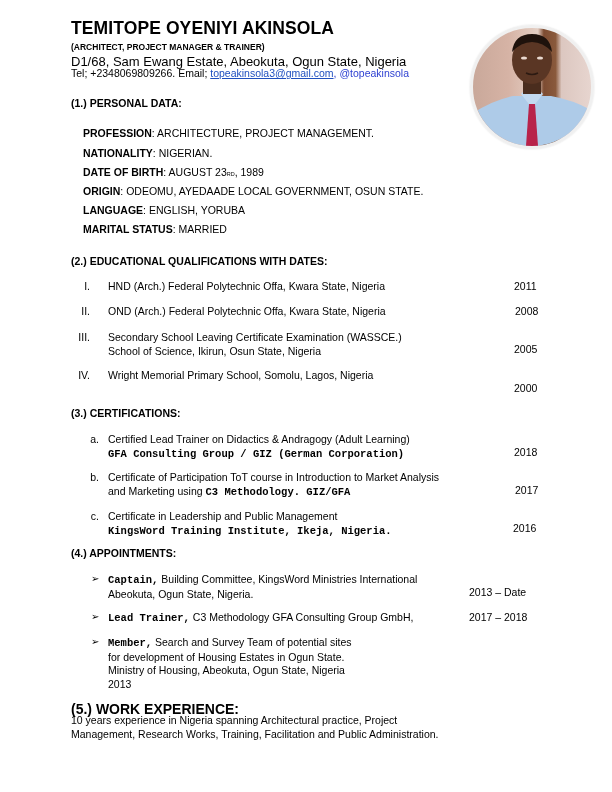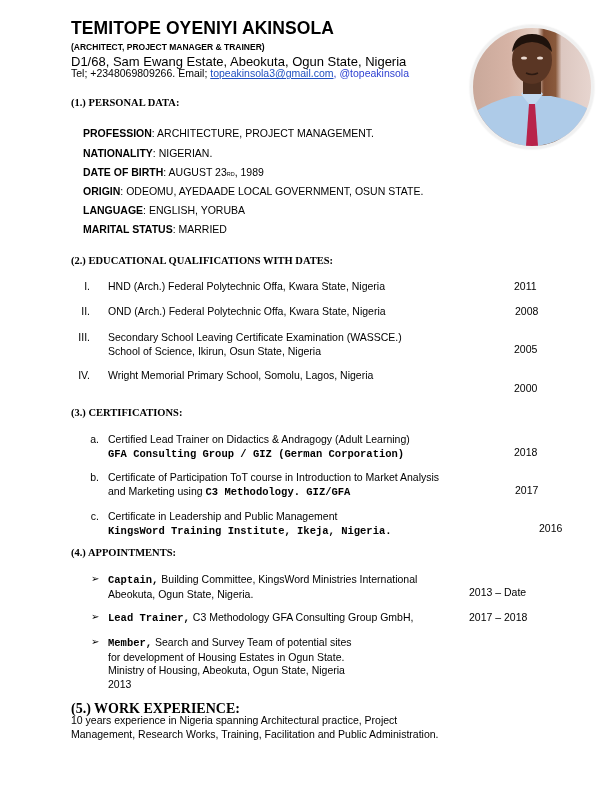--- a/index.html
+++ b/index.html
@@ -8,21 +8,21 @@
   .abs { position: absolute; white-space: nowrap; }
   .name { left: 71px; top: 18px; font-size: 17.5px; font-weight: bold; letter-spacing: 0.1px; }
   .subtitle { left: 71px; top: 42px; font-size: 8.5px; font-weight: bold; }
   .addr { left: 71px; top: 54px; font-size: 13px; }
   .contact { left: 71px; top: 67px; font-size: 10.5px; }
   .email { color: #1f4fbf; text-decoration: underline; }
   .handle { color: #2c3fd1; }
   .photo { left: 470px; top: 25px; width: 118px; height: 118px; border-radius: 50%;
            border: 3px solid #f0f0f0; overflow: hidden; box-shadow: 0 0 2px #ddd;
            background: linear-gradient(90deg, #c9a89a 0%, #d6b3a5 30%, #e4cfc4 55%, #7d4c32 60%, #8a5a3c 70%, #dcc7c0 75%, #e7d5cf 100%); }
-  .sec { font-weight: bold; font-size: 10.5px; font-family: Liberation Serif, serif; }
+  .sec { font-weight: bold; font-size: 10.5px; }
   .lbl { font-weight: bold; padding-left: 12px; }
   .row { left: 71px; font-size: 10.5px; }
   .num { font-size: 10.5px; text-align: right; width: 20px; }
   .item { left: 108px; font-size: 10.5px; line-height: 13.5px; }
   .date { font-size: 10.5px; }
   .b { font-weight: bold; font-family: Liberation Mono, monospace; }
   .arrow { left: 91px; font-size: 10px; }
 </style>
 </head>
 <body>
@@ -92,21 +92,21 @@
   <div>Certificate of Participation ToT course in Introduction to Market Analysis</div>
   <div><span>and Marketing using </span><span class="b">C3 Methodology. GIZ/GFA</span></div>
 </div>
 <div class="abs date" style="left:515px; top:484px;">2017</div>
 
 <div class="abs num" style="left:79px; top:510px;">c.</div>
 <div class="abs item" style="top:510px;">
   <div>Certificate in Leadership and Public Management</div>
   <div><span></span><span class="b">KingsWord Training Institute, Ikeja, Nigeria.</span></div>
 </div>
-<div class="abs date" style="left:539px; top:522px;">2016</div>
+<div class="abs date" style="left:513px; top:522px;">2016</div>
 
 <div class="abs sec" style="left:71px; top:547px;">(4.) APPOINTMENTS:</div>
 
 <div class="abs arrow" style="top:573px;">➢</div>
 <div class="abs item" style="top:573px;">
   <div><span class="b">Captain,</span><span> Building Committee, KingsWord Ministries International</span></div>
   <div>Abeokuta, Ogun State, Nigeria.</div>
 </div>
 <div class="abs date" style="left:469px; top:586px;">2013 – Date</div>
 

